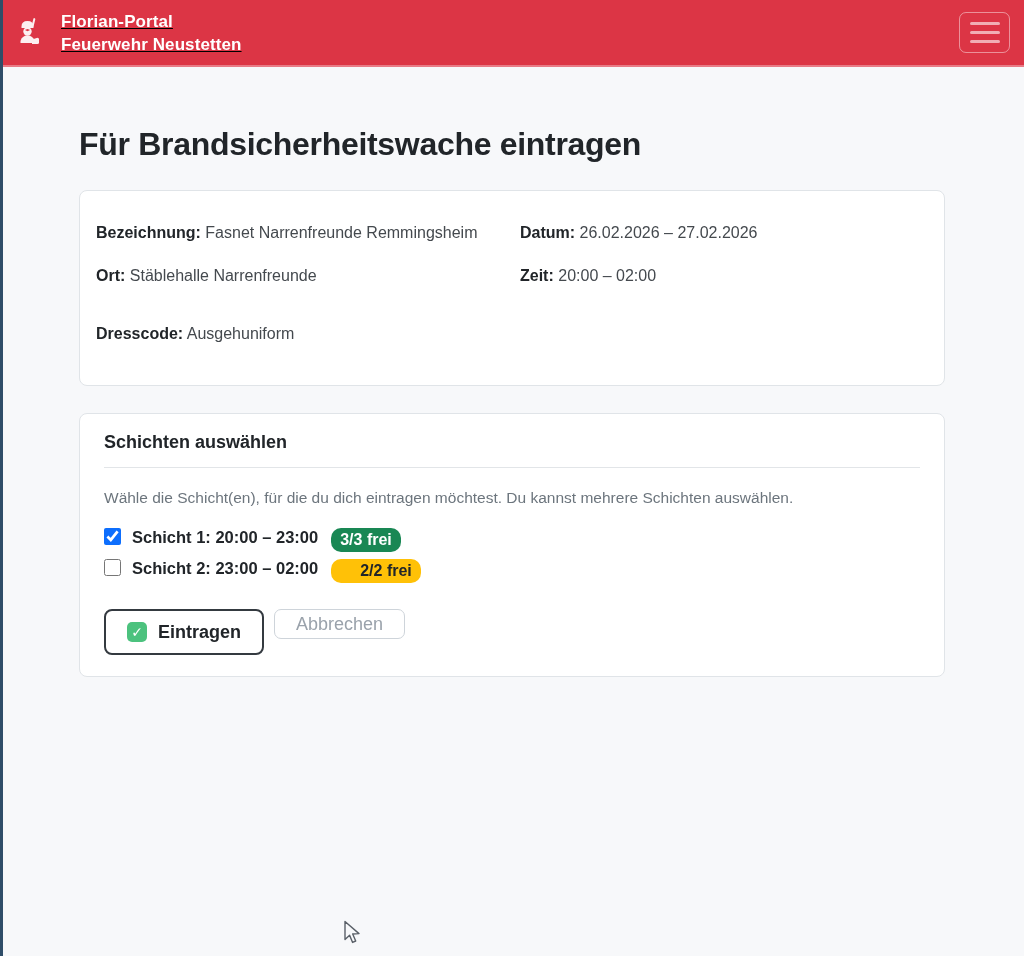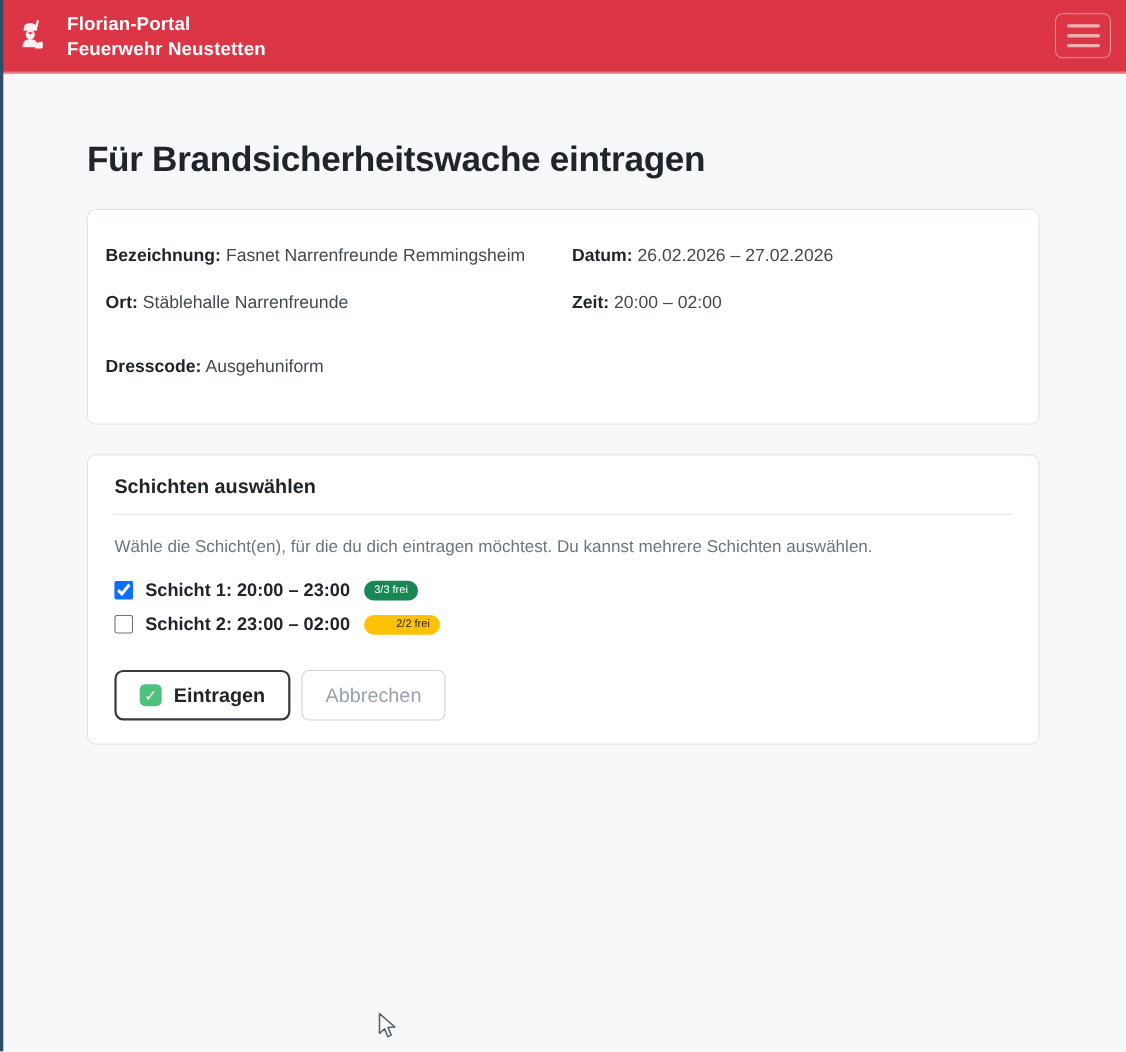--- a/index.html
+++ b/index.html
@@ -18,21 +18,21 @@
     background: #2f4d68; z-index: 50;
   }
   
   .navbar {
     height: 67px;
     background: #dc3545;
     display: flex; align-items: center;
     padding: 0 14px 0 15px;
     border-bottom: 2px solid rgba(255,255,255,0.35);
   }
-  .brand { display: flex; align-items: center; gap: 19px; cursor: pointer; }
+  .brand { display: flex; align-items: center; gap: 19px; cursor: pointer; text-decoration: underline; }
   .brand-logo { width: 27px; height: 32px; display: block; }
   .brand-text { color: #ffffff; font-weight: 700; font-size: 17px; line-height: 23px; letter-spacing: 0.1px; }
   .toggler {
     margin-left: auto;
     width: 51px; height: 41px;
     background: transparent;
     border: 1px solid rgba(255,255,255,0.45);
     border-radius: 7px;
     display: flex; flex-direction: column; justify-content: center; align-items: center;
     gap: 6px; cursor: pointer;
@@ -62,21 +62,21 @@
   .divider { border: none; border-top: 1px solid #e2e5e8; margin: 0 0 21px 0; }
   .shifts-desc { color: #6c757d; font-size: 15.5px; margin: 0 0 21px 0; }
   .shift-row { display: flex; align-items: flex-start; margin-bottom: 10px; height: 21px; }
   .shift-check {
     width: 17px; height: 17px; margin: 0;
     accent-color: #0d6efd; cursor: pointer; flex: none;
   }
   .shift-label { font-weight: 700; font-size: 16.5px; color: #212529; margin-left: 11px; cursor: pointer; }
   .badge {
     margin-left: 13px;
-    font-size: 10px; font-weight: 400; line-height: 1;
+    font-size: 16px; font-weight: 700; line-height: 1;
     padding: 4px 9px 4px 9px;
     border-radius: 10px;
   }
   .actions { display: flex; gap: 10px; margin-top: 29px; }
   .btn-submit {
     display: inline-flex; align-items: center; gap: 11px;
     background: #ffffff;
     border: 2px solid #343a40; border-radius: 8px;
     padding: 0 21px; height: 46px;
     font-family: inherit; font-size: 18px; font-weight: 700; color: #212529;
@@ -84,21 +84,21 @@
   }
   .check-chip {
     width: 20px; height: 20px;
     background: #4cc27e; border-radius: 5px;
     color: #ffffff; font-size: 14px; font-weight: 700;
     display: inline-flex; align-items: center; justify-content: center;
   }
   .btn-cancel {
     background: #ffffff;
     border: 1px solid #ced4da; border-radius: 7px;
-    padding: 0 21px; height: 46px;
+    padding: 0 21px; height: 30px;
     font-family: inherit; font-size: 18px; font-weight: 400; color: #9aa2ab;
     cursor: pointer;
   }
   .mouse-cursor { position: absolute; left: 343px; top: 920px; z-index: 99; pointer-events: none; }
 </style>
 </head>
 <body>
 
 <div class="left-strip"></div>
 

